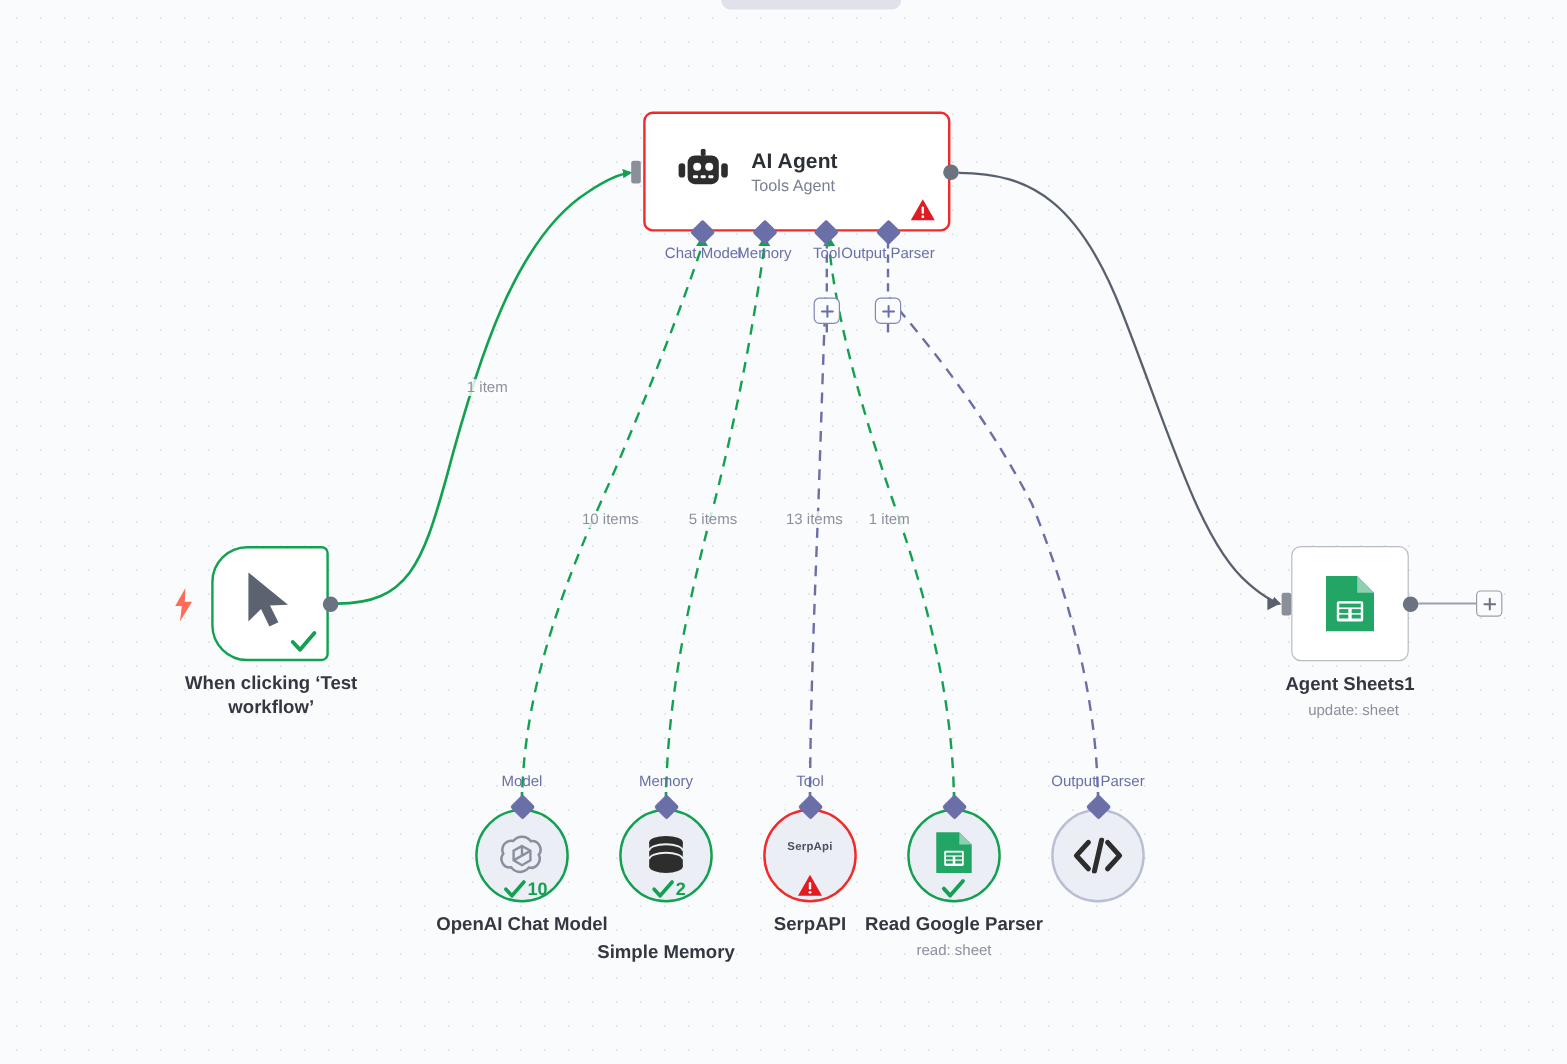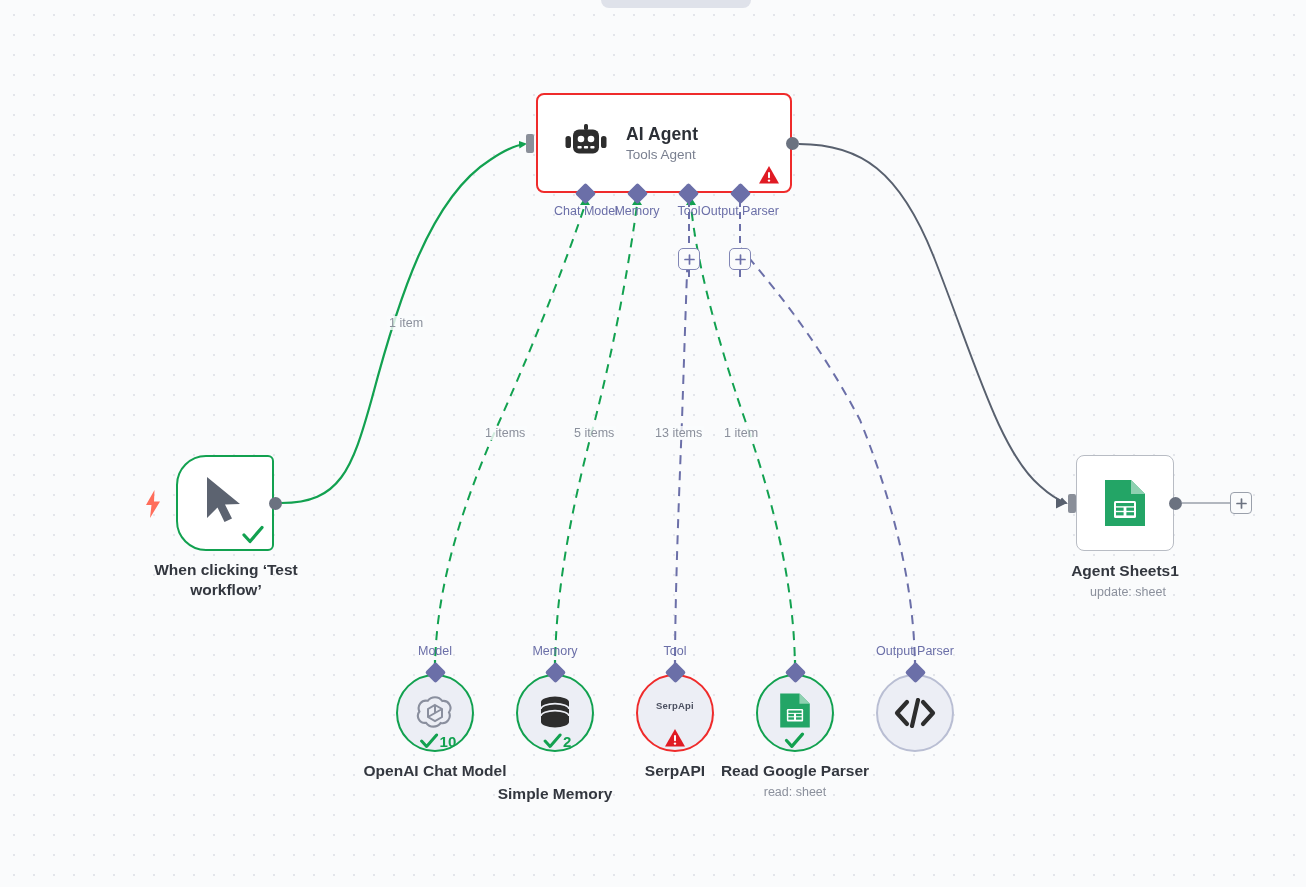--- a/index.html
+++ b/index.html
@@ -473,18 +473,18 @@
   <div class="diamond" style="left:908px; top:665px;"></div>
   <div class="circ-node" style="left:876px; top:674px;">
     <svg width="42" height="30" viewBox="0 0 42 30">
       <path d="M13 4 L3 15 L13 26" fill="none" stroke="#2d2d2d" stroke-width="4.2" stroke-linecap="round" stroke-linejoin="round"></path>
       <path d="M29 4 L39 15 L29 26" fill="none" stroke="#2d2d2d" stroke-width="4.2" stroke-linecap="round" stroke-linejoin="round"></path>
       <path d="M24 2 L18 28" fill="none" stroke="#2d2d2d" stroke-width="4.2" stroke-linecap="round"></path>
     </svg>
   </div>
 
   <div class="edge-label" style="left:387px; top:316px;">1 item</div>
-  <div class="edge-label" style="left:483px; top:426px;">1 items</div>
+  <div class="edge-label" style="left:483px; top:426px;">10 items</div>
   <div class="edge-label" style="left:572px; top:426px;">5 items</div>
   <div class="edge-label" style="left:653px; top:426px;">13 items</div>
   <div class="edge-label" style="left:722px; top:426px;">1 item</div>
 
 </div>
 
 </body></html>

